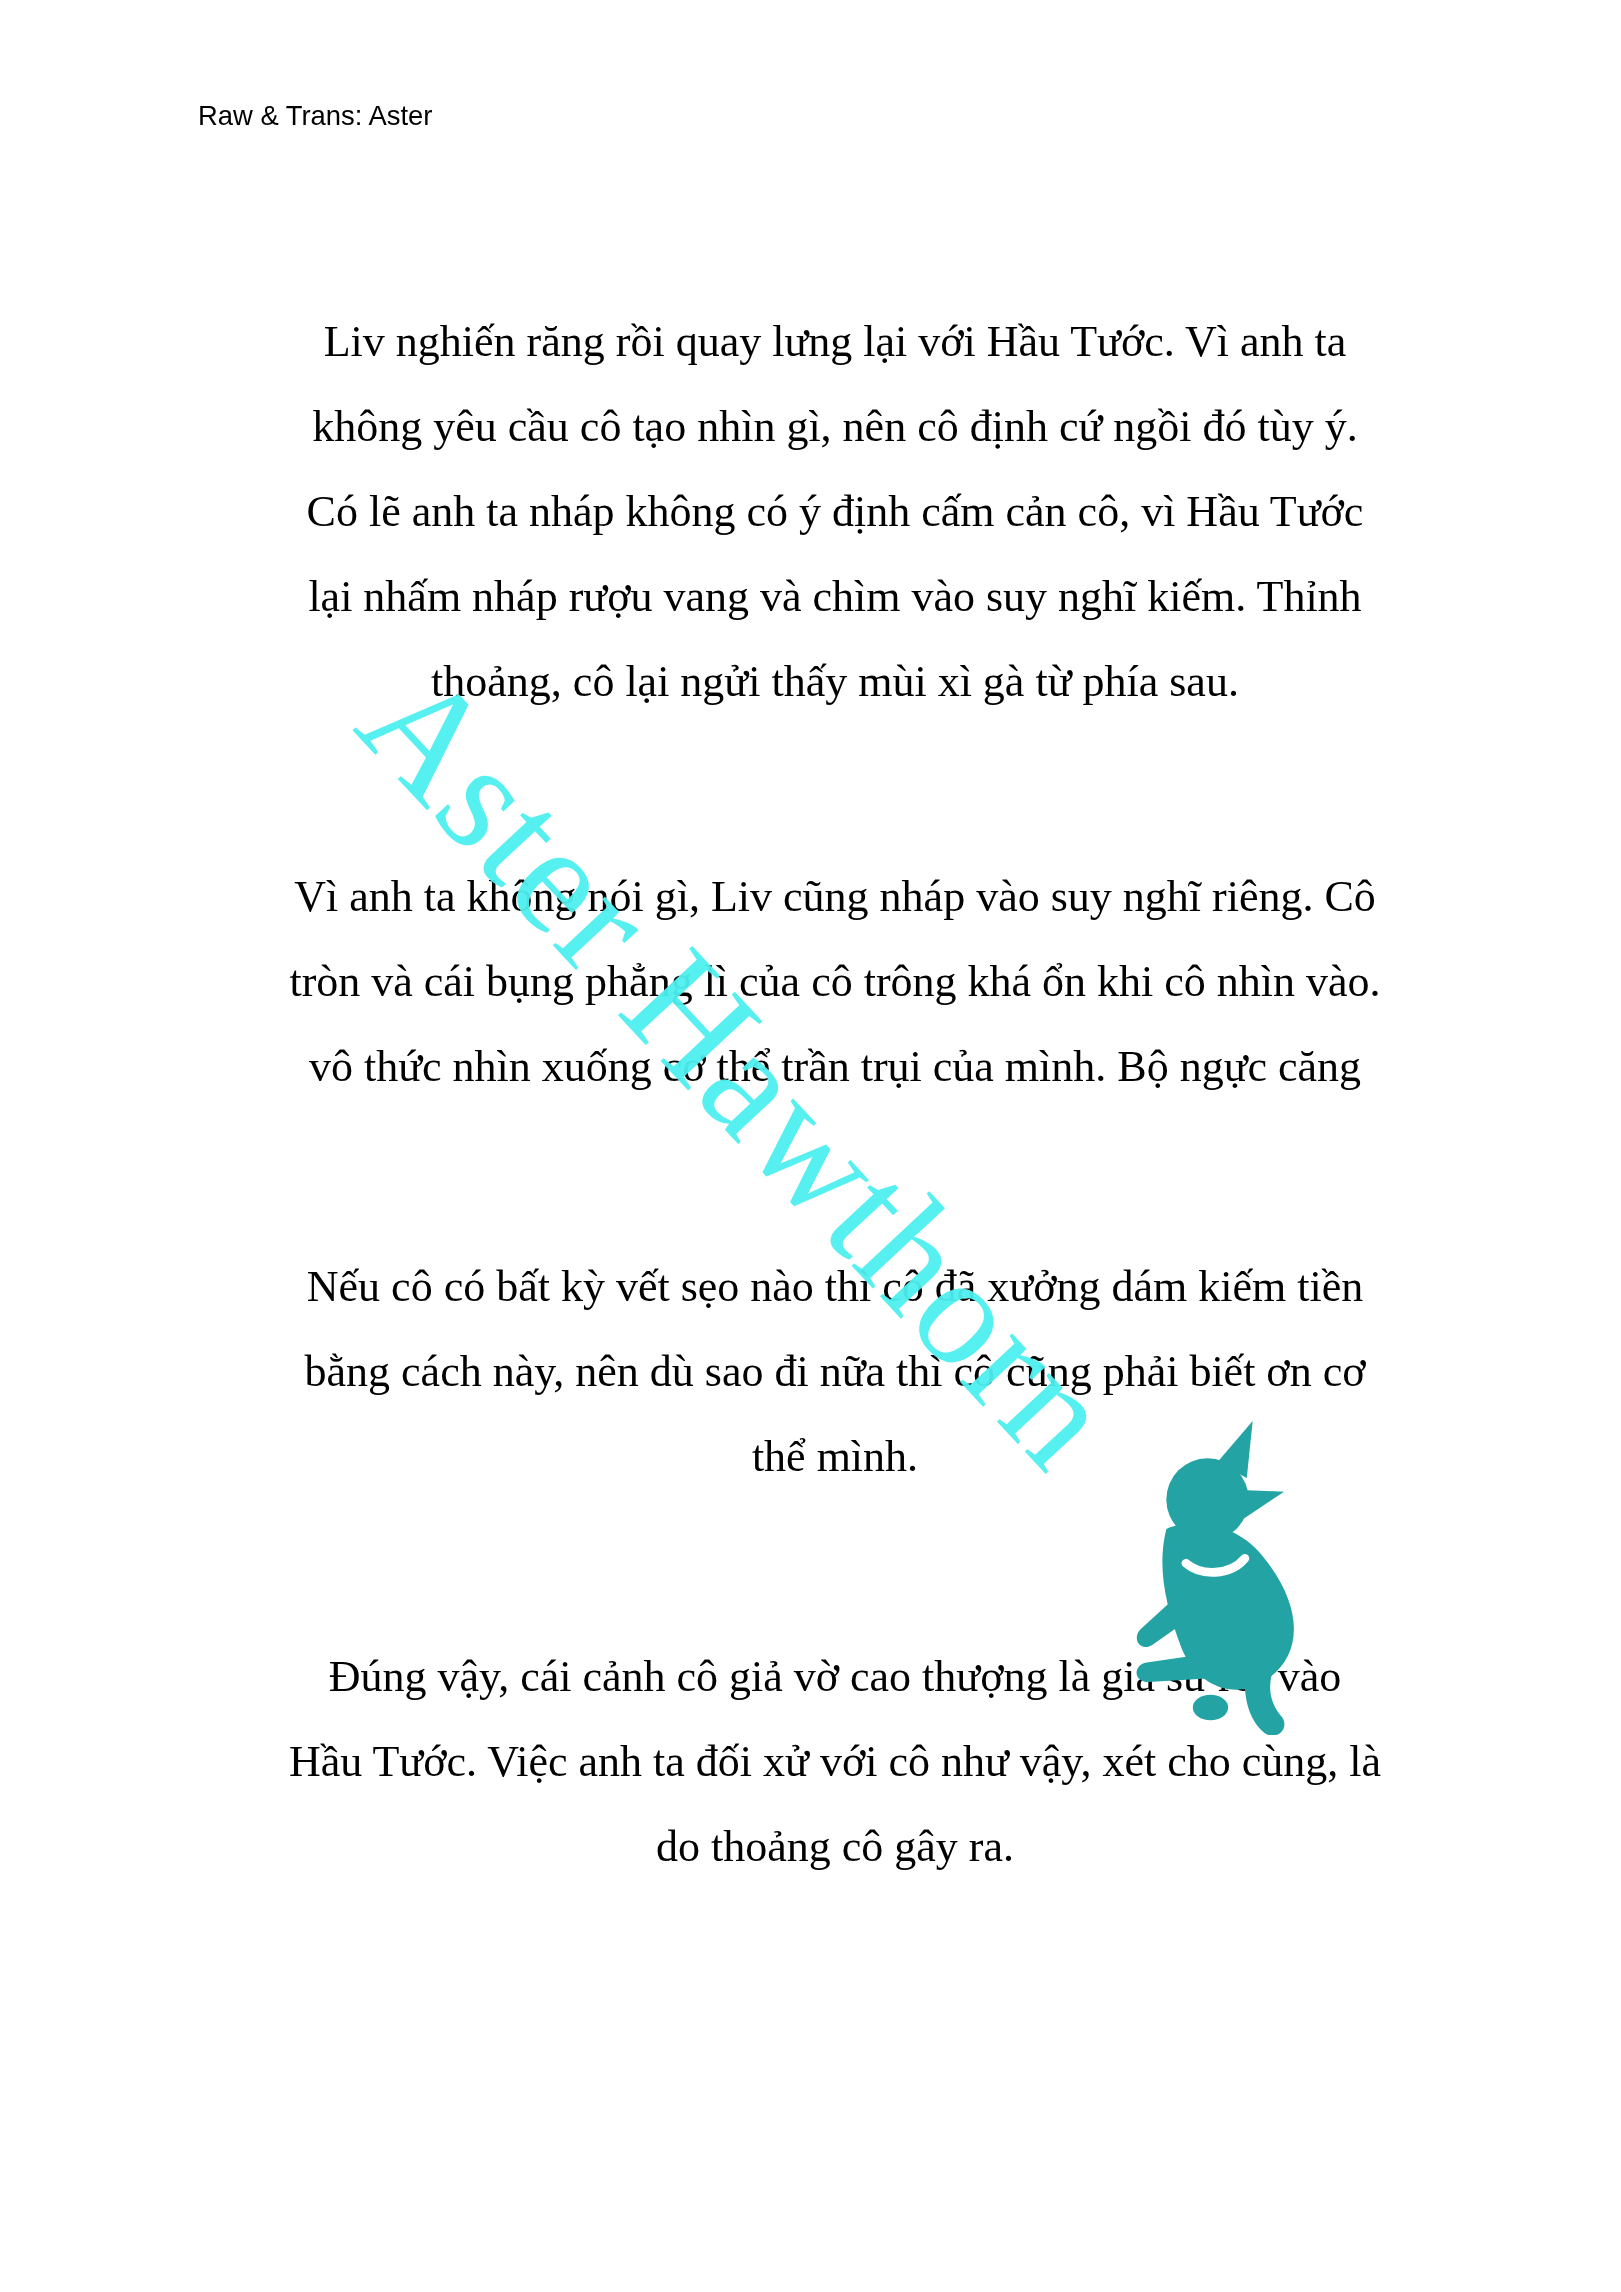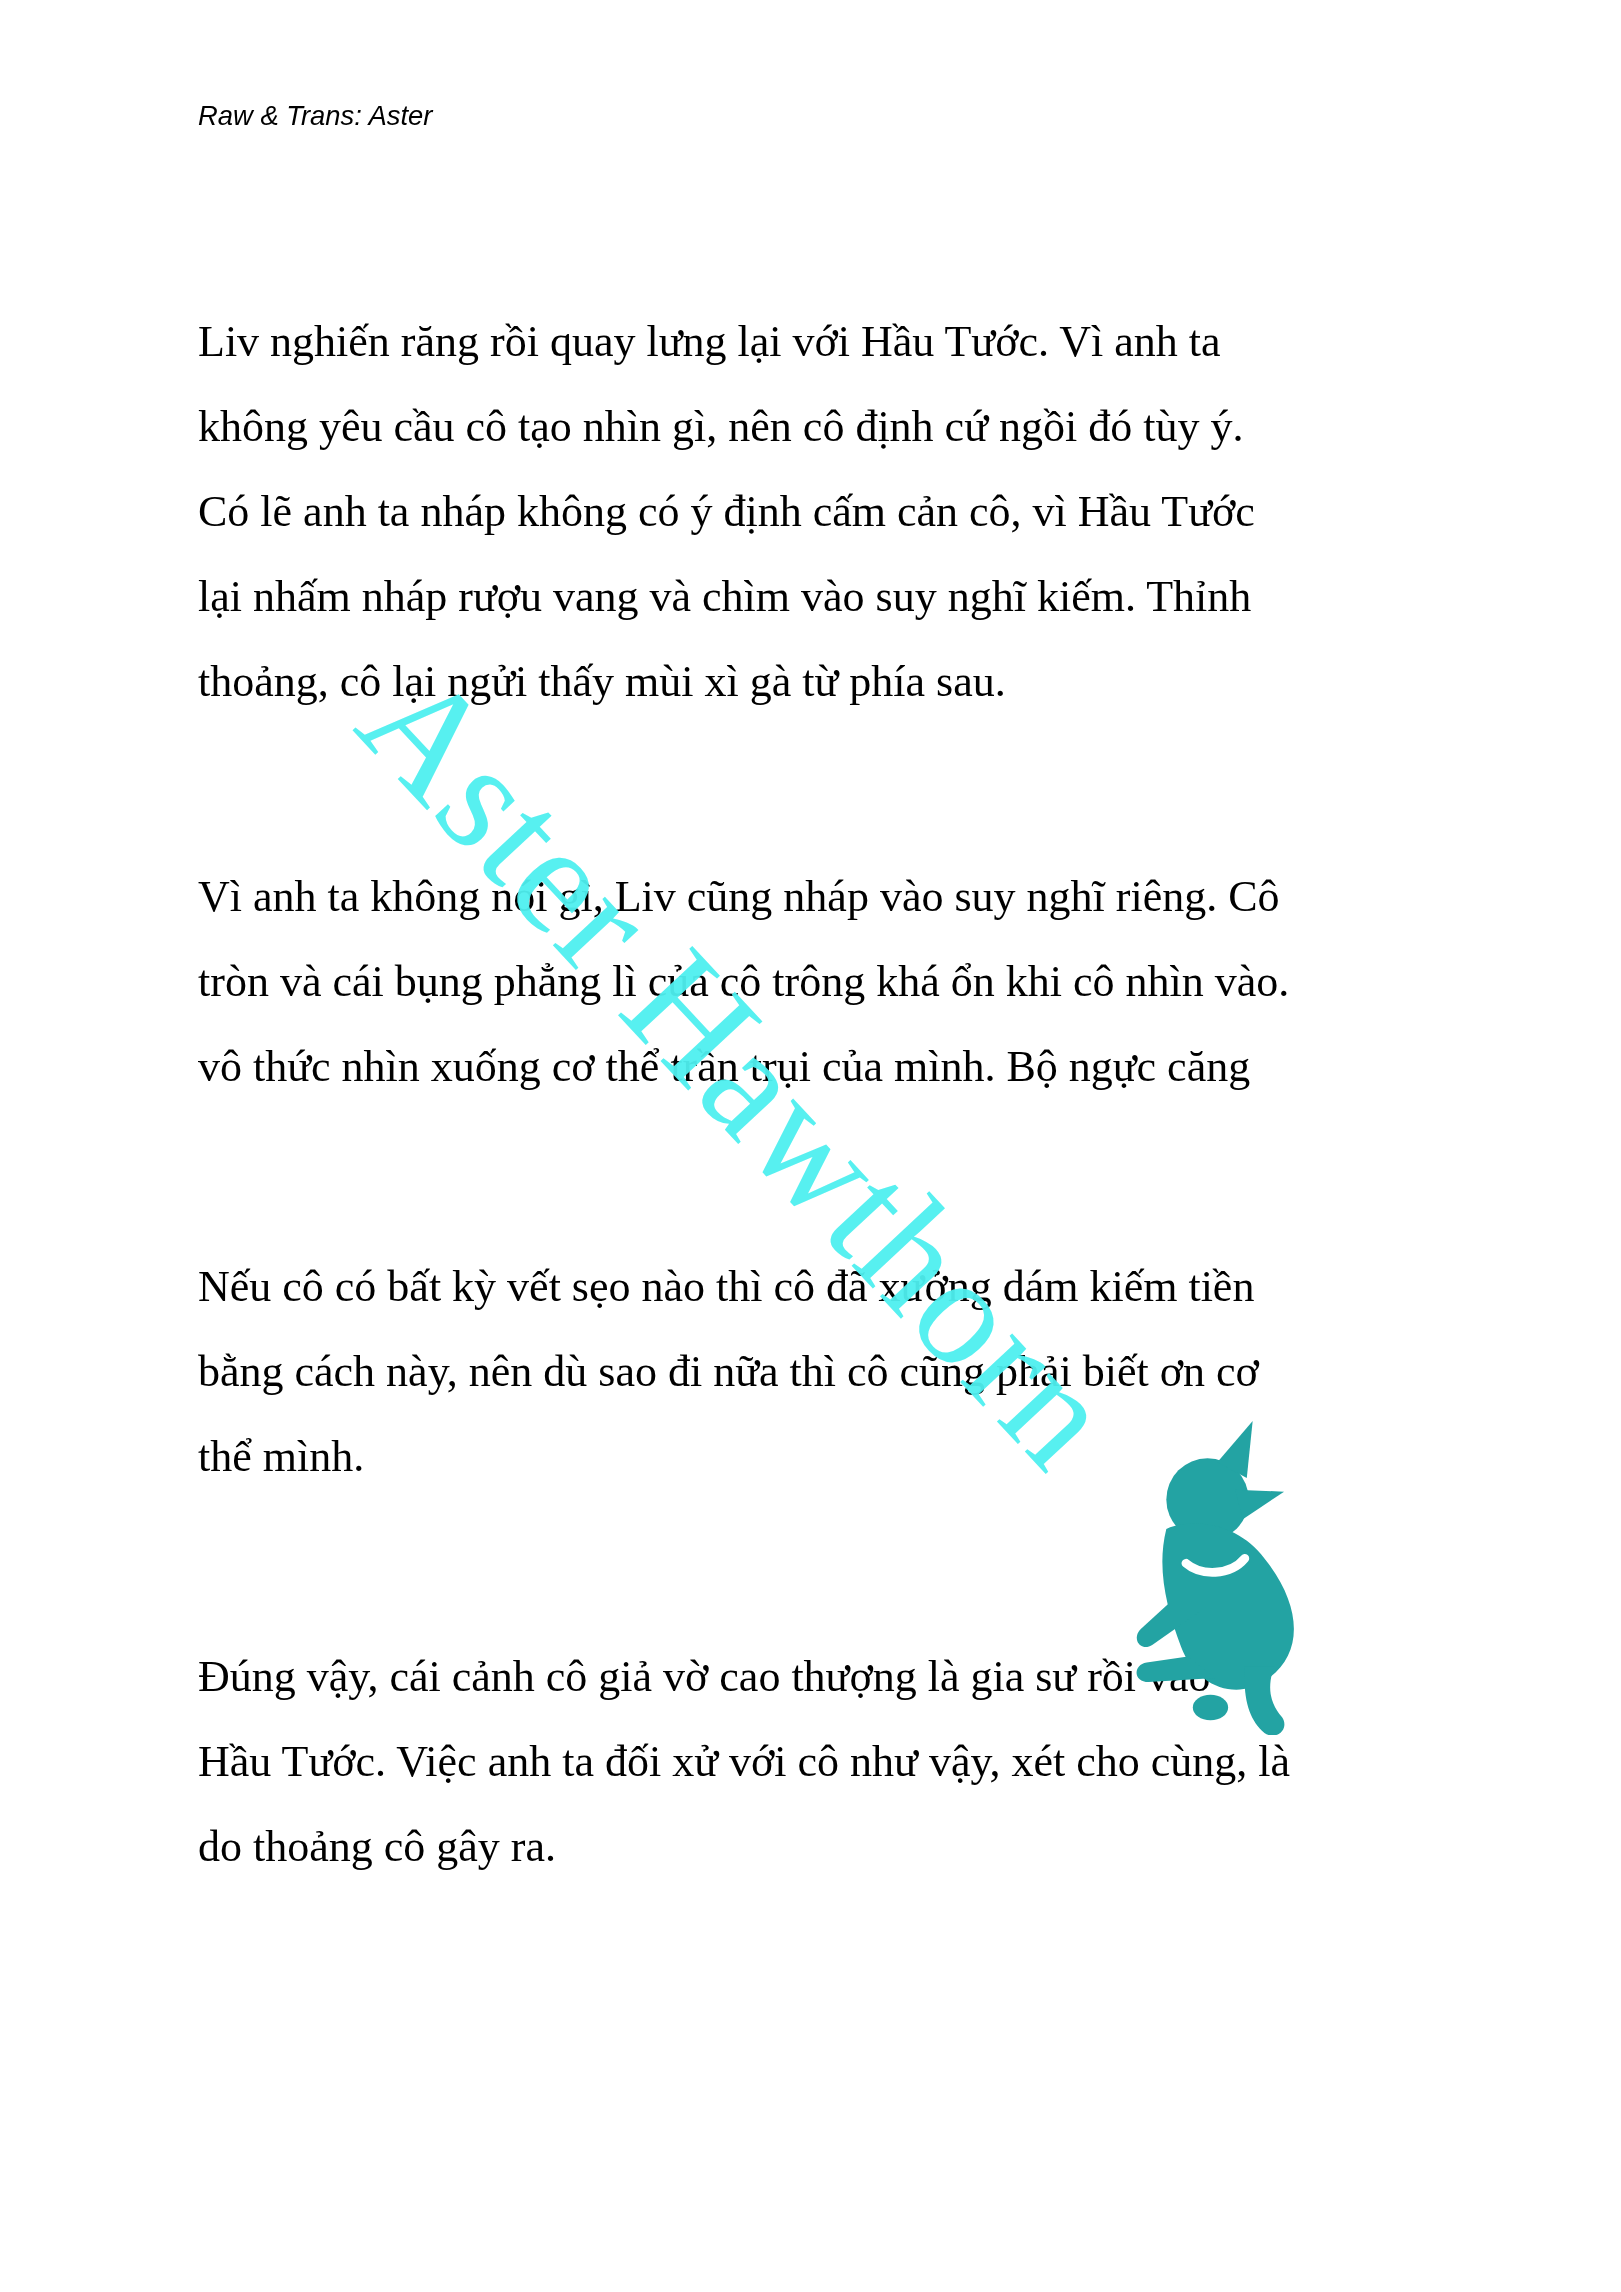--- a/index.html
+++ b/index.html
@@ -2,29 +2,28 @@
 <html><head>
 <meta charset="utf-8">
 <style>
   html, body { margin: 0; padding: 0; background: #ffffff; }
   body { width: 1621px; height: 2293px; position: relative; overflow: hidden; }
   .page { position: absolute; left: 0; top: 0; width: 1621px; height: 2293px; background: #ffffff; }
   .header {
     position: absolute; left: 198px; top: 98px;
     font-family: "Liberation Sans", sans-serif; font-size: 27.4px; color: #000;
     line-height: 35px;
-    font-style: italic;
   }
   .body-text {
     position: absolute; left: 198px; top: 299px; width: 1274px;
     font-family: "Liberation Serif", serif; font-size: 44px; color: #000;
     line-height: 85px;
   }
   .para { margin: 0; white-space: nowrap; }
-  .para .line { display: block; height: 85px; }
+  .para .line { display: block; height: 85px; text-align: center; }
   .watermark {
     position: absolute; left: 245px; top: 882px;
     transform-origin: 0 0;
     transform: rotate(47deg) translate(-39px, -323px);
     font-family: "Liberation Serif", serif; font-size: 155px;
     color: #4ff0f0; opacity: 0.95; white-space: nowrap; pointer-events: none;
     letter-spacing: 2px;
   }
   .cat { position: absolute; left: 1127px; top: 1421px; width: 216px; height: 314px; }
 </style>

